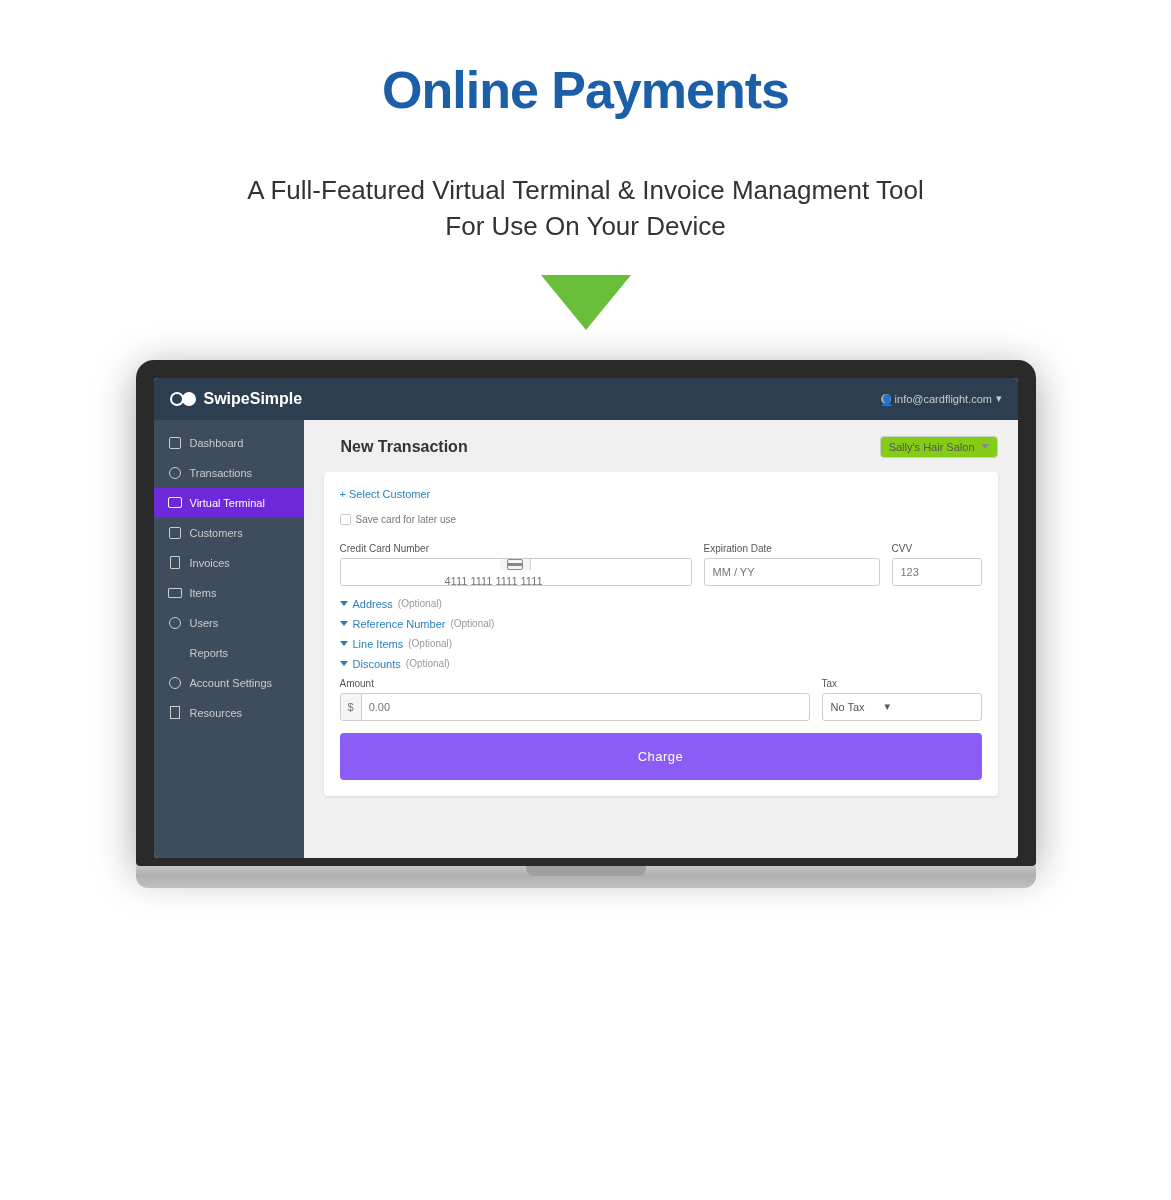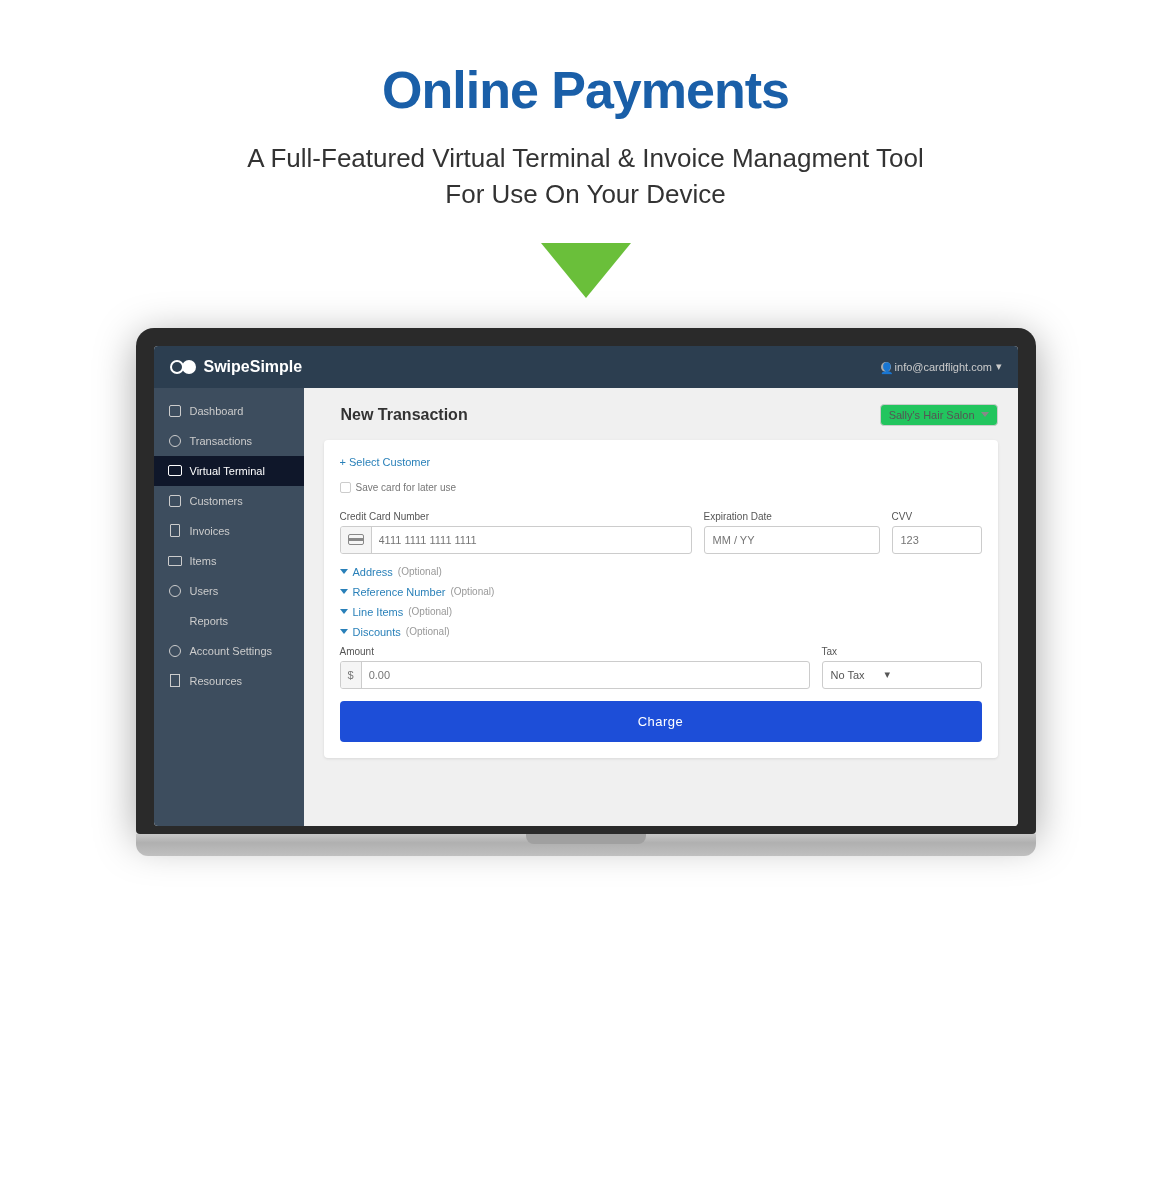--- a/index.html
+++ b/index.html
@@ -21,20 +21,21 @@
       color: #1a5fa8;
       margin-bottom: 20px;
       letter-spacing: -1px;
     }
     .page-subtitle {
       font-size: 26px;
       color: #333;
       text-align: center;
       line-height: 1.4;
       margin-bottom: 30px;
+      margin-top: 32px;
     }
 
     
     .arrow-down {
       width: 0;
       height: 0;
       border-left: 45px solid transparent;
       border-right: 45px solid transparent;
       border-top: 55px solid #6abf3a;
       margin-bottom: 30px;
@@ -158,21 +159,21 @@
     .sidebar-item {
       display: flex;
       align-items: center;
       gap: 8px;
       padding: 9px 14px;
       color: #ccc;
       font-size: 11px;
       cursor: pointer;
     }
     .sidebar-item.active {
-      background: #0f172a;
+      background: #6d28d9;
       color: #fff;
     }
     .sidebar-icon {
       width: 14px;
       height: 12px;
       display: flex;
       align-items: center;
       justify-content: center;
       flex-shrink: 0;
     }
@@ -242,21 +243,21 @@
     }
     .content-title {
       font-size: 16px;
       font-weight: 600;
       color: #333;
       padding-left: 17px;
     }
     .salon-select {
       display: flex;
       align-items: center;
-      background: #22c55e;
+      background: #84cc16;
       border: 1px solid #ccc;
       border-radius: 4px;
       padding: 4px 8px;
       font-size: 11px;
       color: #555;
       gap: 6px;
     }
     .salon-select-arrow {
       width: 0; height: 0;
       border-left: 4px solid transparent;
@@ -307,20 +308,21 @@
       height: 28px;
     }
     .form-input-with-icon {
       display: flex;
       align-items: center;
       border: 1px solid #ccc;
       border-radius: 3px;
       background: #fff;
       height: 28px;
       overflow: hidden;
+      flex-direction: column;
     }
     .card-icon-box {
       background: #f5f5f5;
       border-right: 1px solid #ccc;
       padding: 0 7px;
       height: 100%;
       display: flex;
       align-items: center;
     }
     .card-icon-inner {
@@ -414,26 +416,26 @@
       background: #fff;
       height: 28px;
       padding: 0 8px;
       font-size: 11px;
       color: #555;
       gap: 20px;
       width: 160px;
     }
 
     .charge-btn {
-      background: #1d4ed8;
+      background: #8b5cf6;
       color: #fff;
       border: none;
       border-radius: 4px;
       width: 100%;
-      height: 41px;
+      height: 47px;
       font-size: 13px;
       font-weight: 500;
       cursor: pointer;
       letter-spacing: 0.5px;
     }
   </style>
 </head>
 <body>
 
 <h1 class="page-title">Online Payments</h1>

